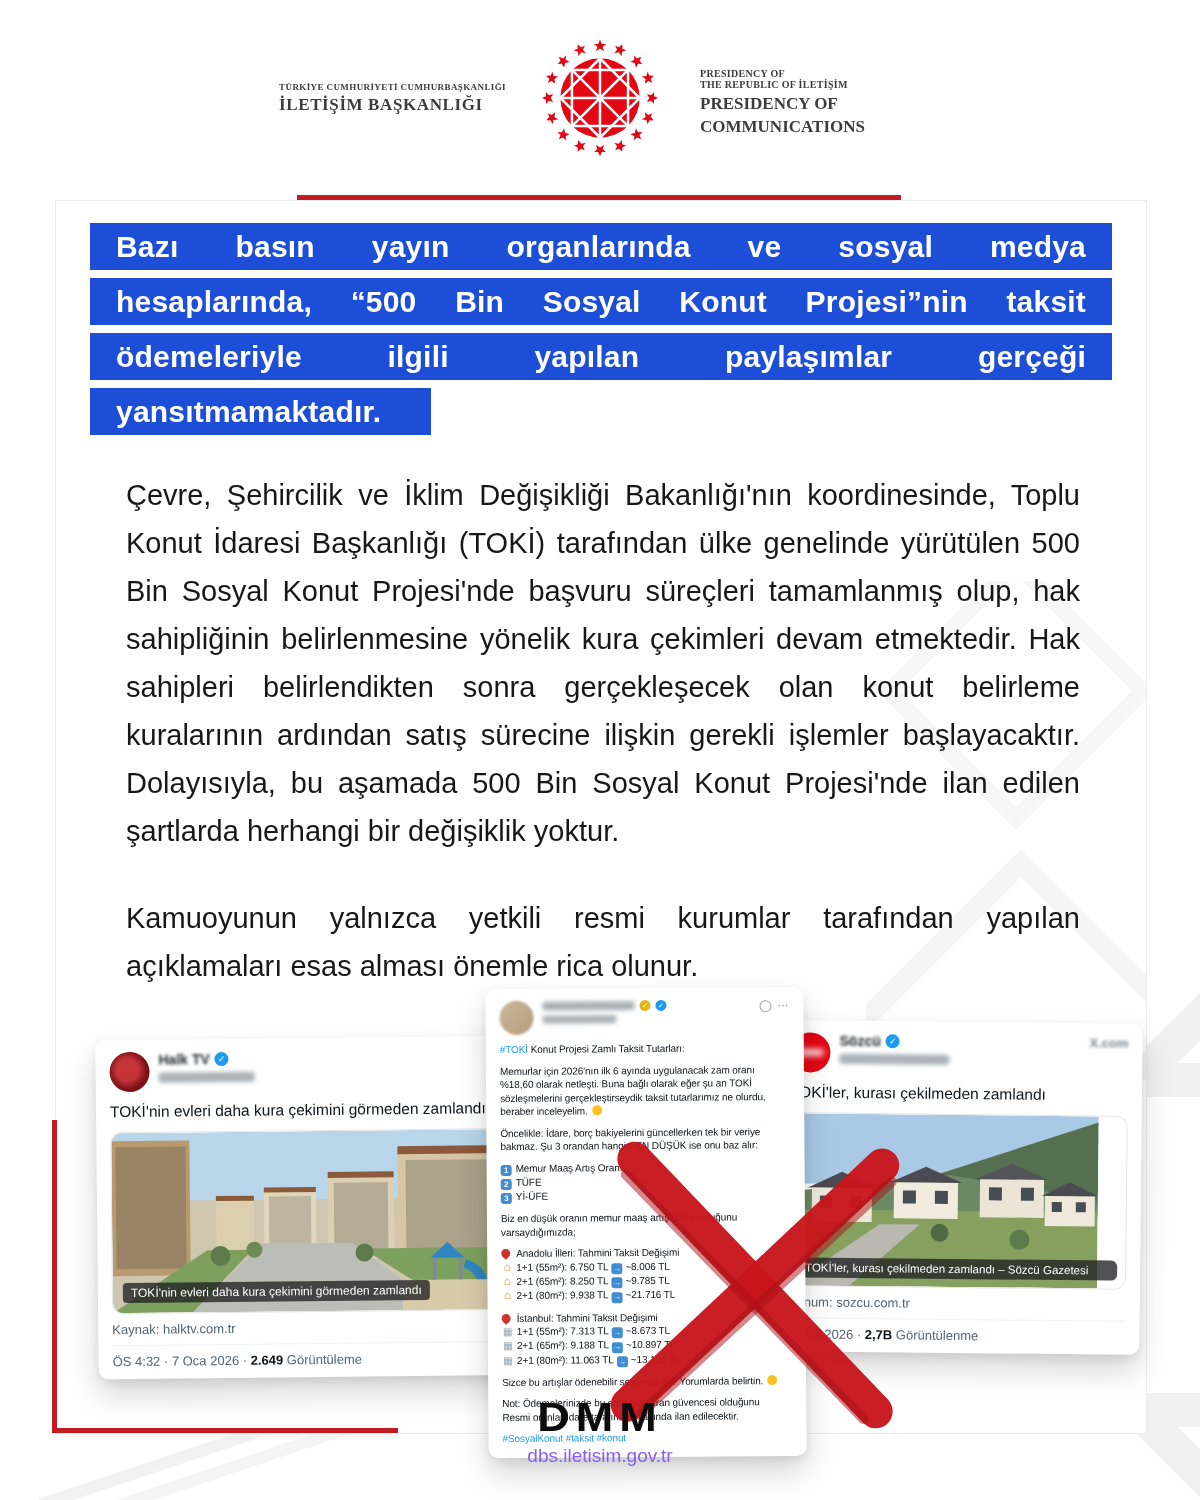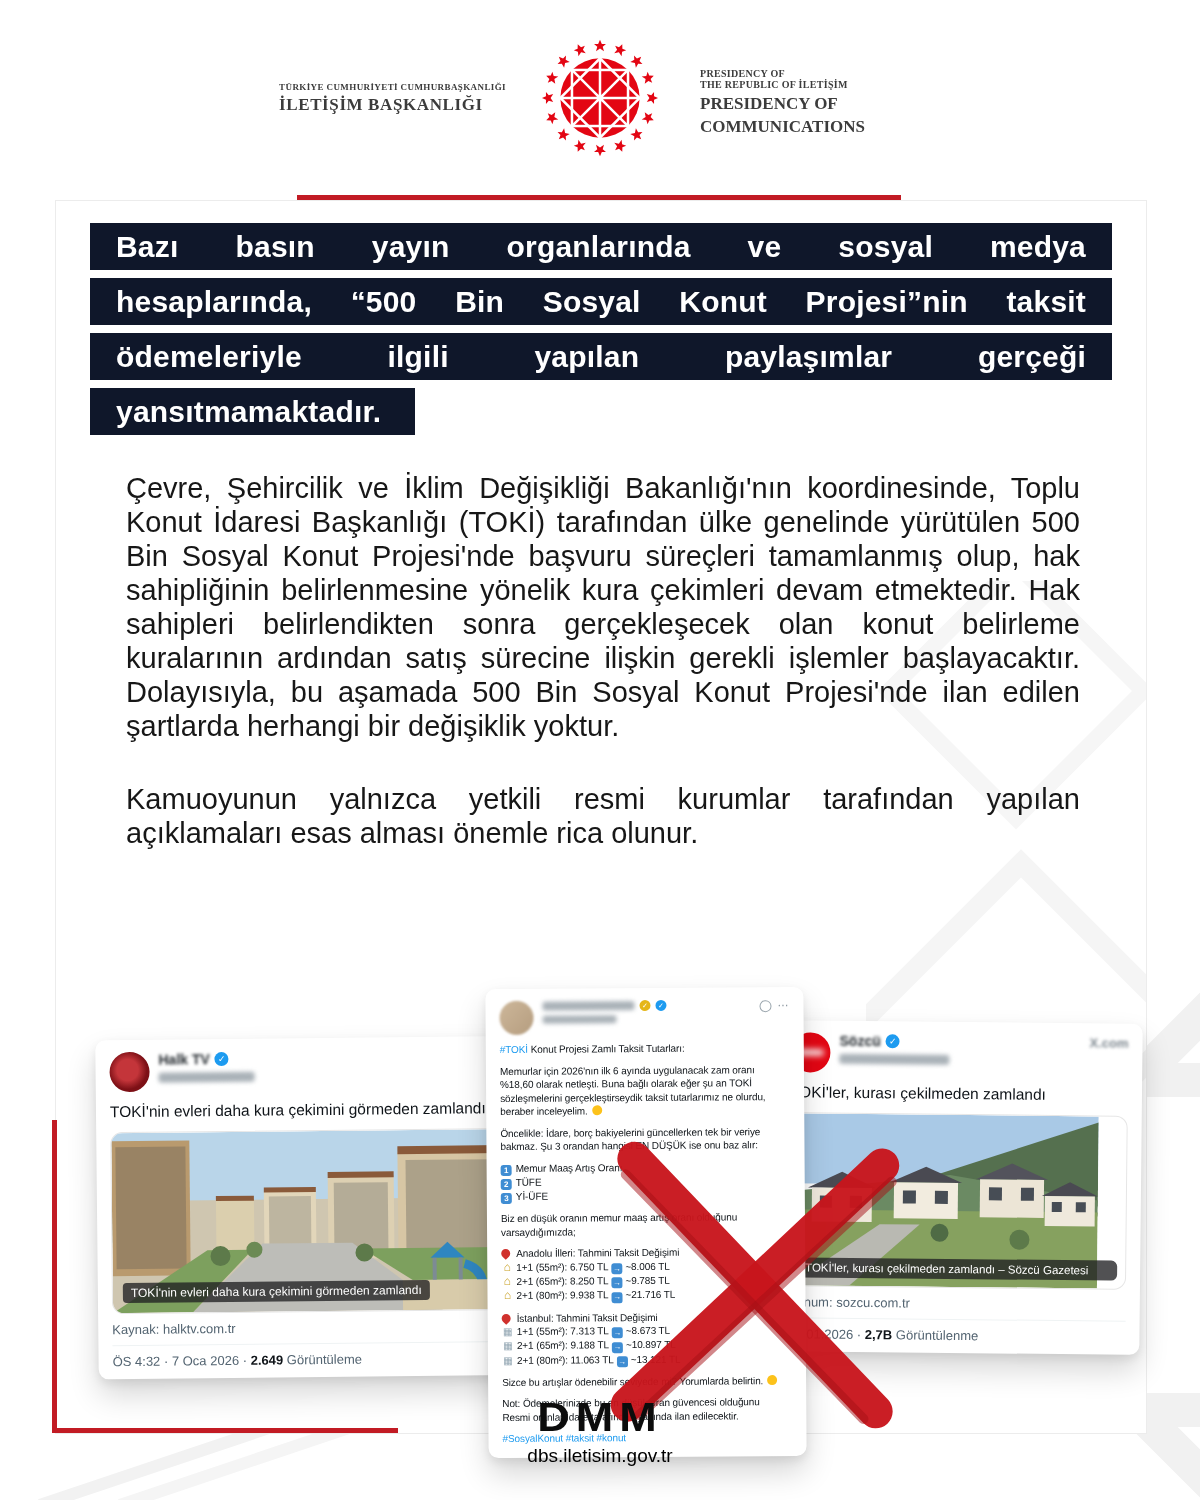--- a/index.html
+++ b/index.html
@@ -21,25 +21,25 @@
   .accent{position:absolute;background:#c21b24;z-index:3;}
   .accent-top{left:297px;top:195px;width:604px;height:5px;}
   .accent-left{left:52px;top:1120px;width:5px;height:313px;}
   .accent-bottom{left:52px;top:1428px;width:346px;height:5px;}
   
   .card{position:absolute;left:55px;top:200px;width:1090px;height:1232px;background:#fff;
         border:1px solid #ececec;z-index:2;overflow:hidden;}
   .card-wm{position:absolute;right:-40px;top:380px;z-index:0;}
   .card-content{position:relative;z-index:1;}
   .banner{margin:22px 34px 0 34px;}
-  .banner-line{height:47px;line-height:47px;background:#0f172a;color:#ffffff;font-weight:bold;
+  .banner-line{height:47px;line-height:47px;background:#1d4ed8;color:#ffffff;font-weight:bold;
         font-size:30px;letter-spacing:.2px;padding:0 26px;margin-bottom:8px;
         text-align:justify;text-align-last:justify;}
-  .banner-line.last{display:inline-block;text-align-last:auto;padding-right:34px;}
-  .body-text{margin:28px 66px 0 70px;font-size:29px;line-height:34px;text-align:justify;color:#171717;}
+  .banner-line.last{display:inline-block;text-align-last:auto;padding-right:50px;}
+  .body-text{margin:28px 66px 0 70px;font-size:29px;line-height:48px;text-align:justify;color:#171717;}
   .body-text .p2{margin-top:39px;}
   
   .tweet{position:absolute;background:#fff;border-radius:10px;
          box-shadow:0 16px 30px rgba(0,0,0,.16),0 4px 10px rgba(0,0,0,.08);color:#0f1419;}
   .t-left{left:97px;top:1038px;width:420px;z-index:5;transform:rotate(-0.6deg);padding:12px 14px 10px 14px;}
   .t-mid{left:487px;top:988px;width:290px;z-index:7;transform:rotate(-0.4deg);padding:12px 14px 12px 14px;font-size:10px;line-height:13.5px;letter-spacing:-.1px;}
   .t-right{left:775px;top:1022px;width:338px;z-index:6;transform:rotate(0.6deg);padding:12px 14px 10px 14px;}
   .tw-header{display:flex;align-items:flex-start;gap:9px;}
   .avatar{width:40px;height:40px;border-radius:50%;flex:0 0 auto;position:relative;overflow:hidden;}
   .av-halktv{background:radial-gradient(circle at 45% 45%, #c4353a 0 34%, #7d1016 62%);}
@@ -78,21 +78,21 @@
   .row-icon{display:inline-block;width:12px;margin-right:3px;text-align:center;}
   .row-icon.house{color:#c9a227;font-size:12px;}
   .row-icon.bld{color:#8fa3b0;font-size:10px;}
   .pd{display:inline-block;width:10px;height:10px;border-radius:50%;background:#fcc21b;margin-left:4px;vertical-align:-1px;}
   .mt-row{white-space:nowrap;}
   
   .redx{position:absolute;left:592px;top:1135px;z-index:10;transform:rotate(2deg);}
   
   .footer{position:absolute;left:0;right:0;top:1392px;text-align:center;z-index:12;}
   .dmm{font-size:45px;font-weight:bold;letter-spacing:6px;color:#0c0c0c;transform:scaleY(.9);}
-  .site{font-size:19px;color:#000000;margin-top:1px;}
+  .site{font-size:19px;color:#8b5cf6;margin-top:1px;}
 </style>
 </head>
 <body>
 
 <div class="page">
 
   <svg class="watermark" width="1200" height="1500" viewBox="0 0 1200 1500">
     <g fill="none" stroke="#f1f1f1">
       <rect x="1040" y="1080" width="330" height="330" stroke-width="34" transform="rotate(45 1205 1245)"></rect>
       <rect x="1040" y="1080" width="330" height="330" stroke-width="34"></rect>

